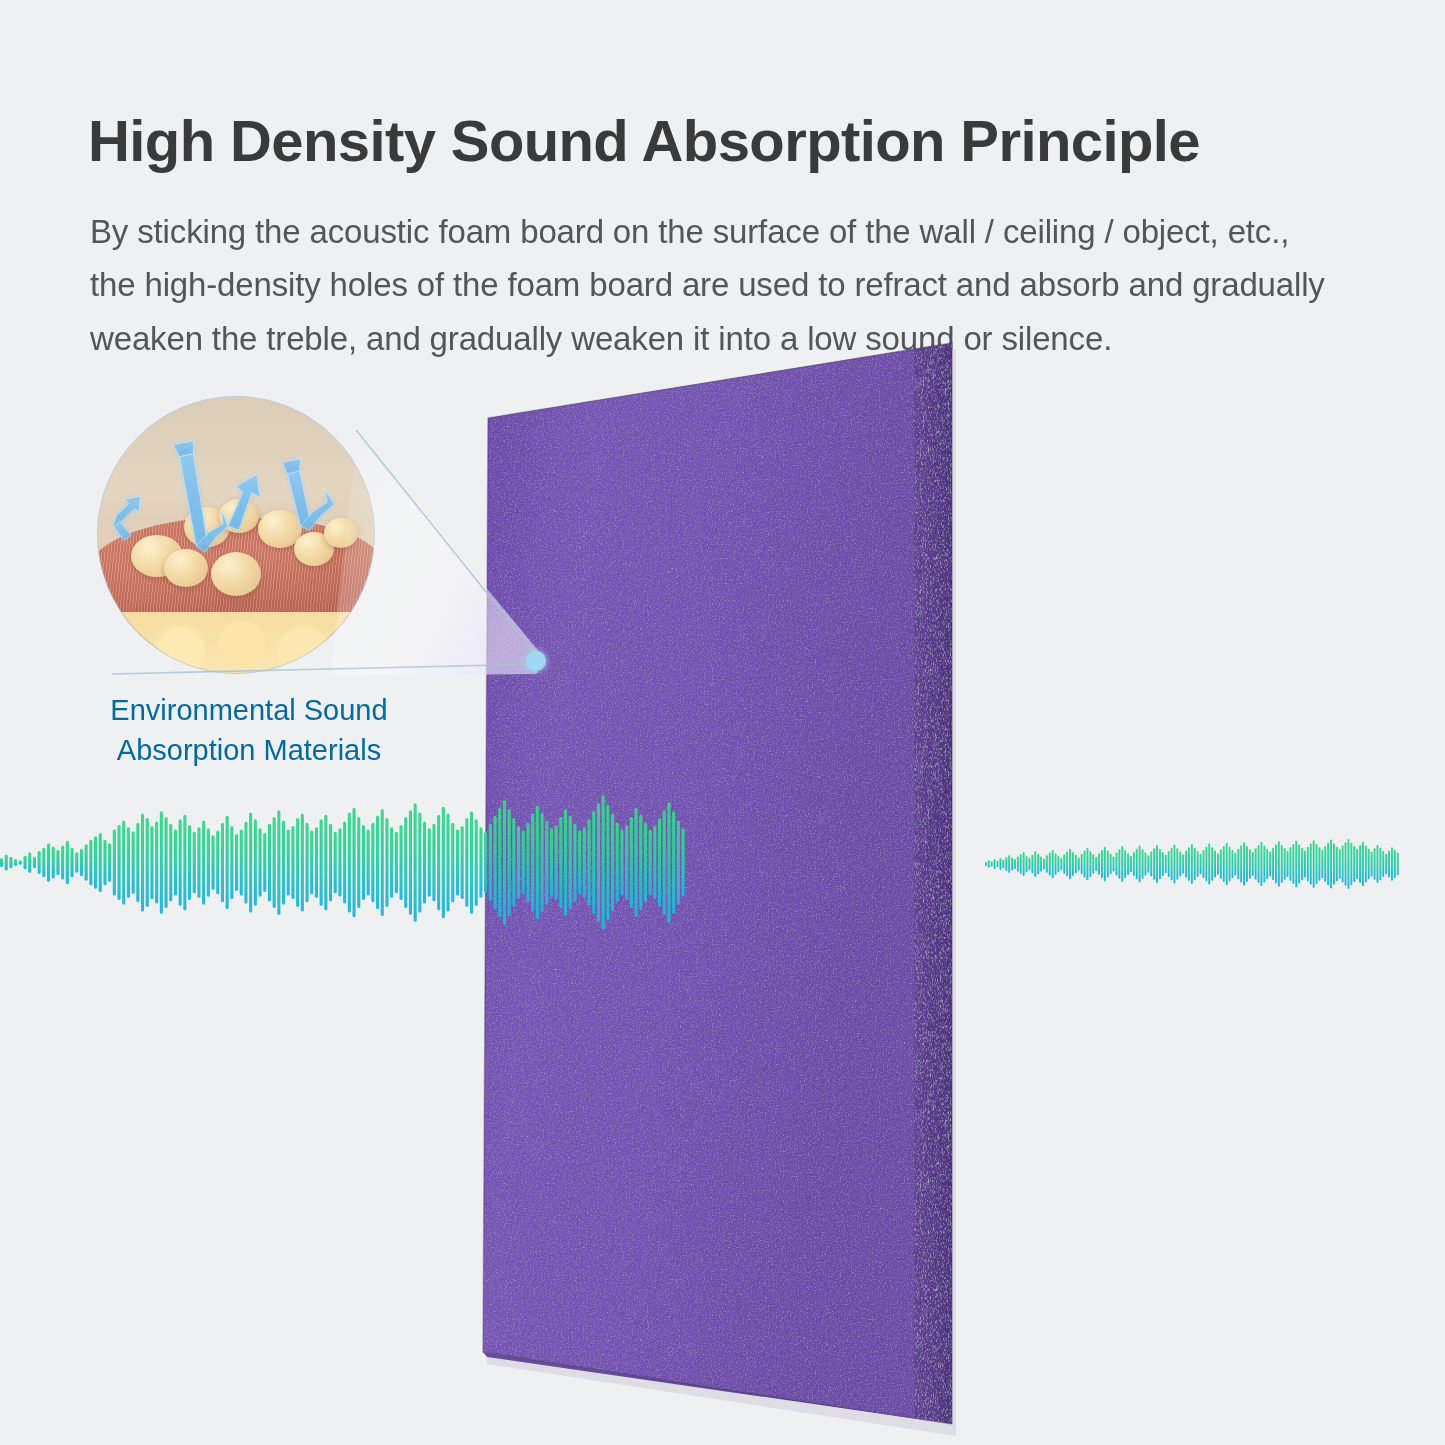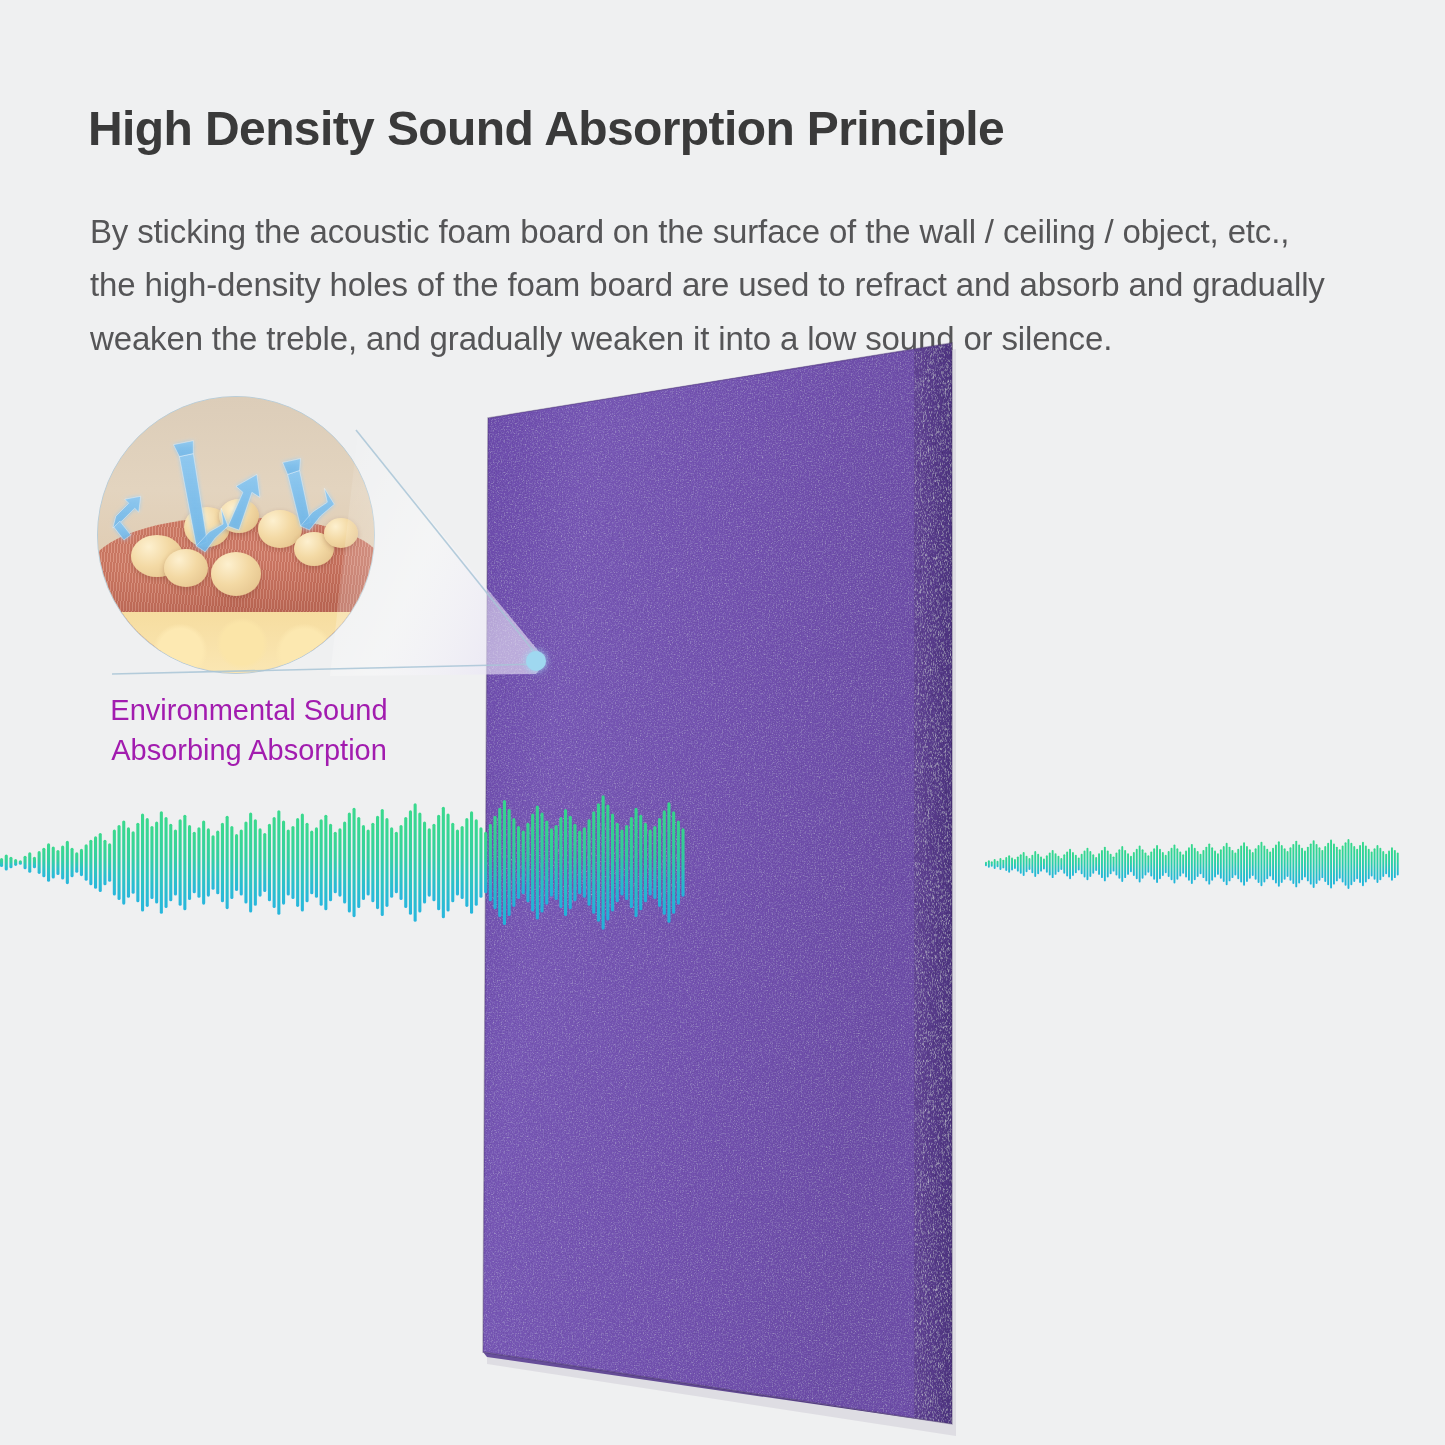--- a/index.html
+++ b/index.html
@@ -17,21 +17,21 @@
     font-family: "Liberation Sans", sans-serif;
     -webkit-font-smoothing: antialiased;
   }
 
   
   #headline {
     position: absolute;
     left: 88px;
     top: 72px;
     width: 1280px;
-    font-size: 48px;
+    font-size: 58px;
     line-height: 1.05;
     font-weight: bold;
     letter-spacing: -0.6px;
     color: #3a3a3a;
     white-space: nowrap;
   }
   #bodycopy {
     position: absolute;
     left: 90px;
     top: 172px;
@@ -99,21 +99,21 @@
   #connector { position: absolute; left: 0; top: 0; width: 1445px; height: 1445px; pointer-events: none; }
 
   #zoom-caption {
     position: absolute;
     left: 84px;
     top: 690px;
     width: 330px;
     text-align: center;
     font-size: 29px;
     line-height: 1.38;
-    color: #a21caf;
+    color: #0369a1;
   }
 
   
   #panel { position: absolute; left: 0; top: 0; width: 1445px; height: 1445px; }
 
   
   .wave { position: absolute; }
   #wave-left  { left: 0px;   top: 770px; width: 690px; height: 185px; }
   #wave-right { left: 985px; top: 838px; width: 415px; height: 52px; }
 </style>
@@ -248,21 +248,21 @@
     <path d="M358,432 L536,648 Q548,661 536,674 L330,676 Z" fill="url(#coneGrad)"></path>
 
     <path d="M356,430 L540,659" fill="none" stroke="#a8c4d6" stroke-width="1.6" opacity="0.85"></path>
     <path d="M112,674 L540,664" fill="none" stroke="#a8c4d6" stroke-width="1.6" opacity="0.85"></path>
 
     <circle cx="536" cy="661" r="10" fill="#9fd8f0" filter="url(#dotGlow)"></circle>
   </svg>
 
   <div id="zoom-caption">
     <div>Environmental Sound</div>
-    <div>Absorbing Absorption</div>
+    <div>Absorption Materials</div>
   </div>
 
   <svg class="wave" id="wave-left" viewBox="0 0 690 185" preserveAspectRatio="none" style="mix-blend-mode: normal; opacity: 0.96;">
     <defs>
       <linearGradient id="waveGrad" x1="0" y1="0" x2="0" y2="1">
         <stop offset="0%" stop-color="#34d98a"></stop>
         <stop offset="42%" stop-color="#2ecf9e"></stop>
         <stop offset="70%" stop-color="#27c3c2"></stop>
         <stop offset="100%" stop-color="#20b4dd"></stop>
       </linearGradient>

